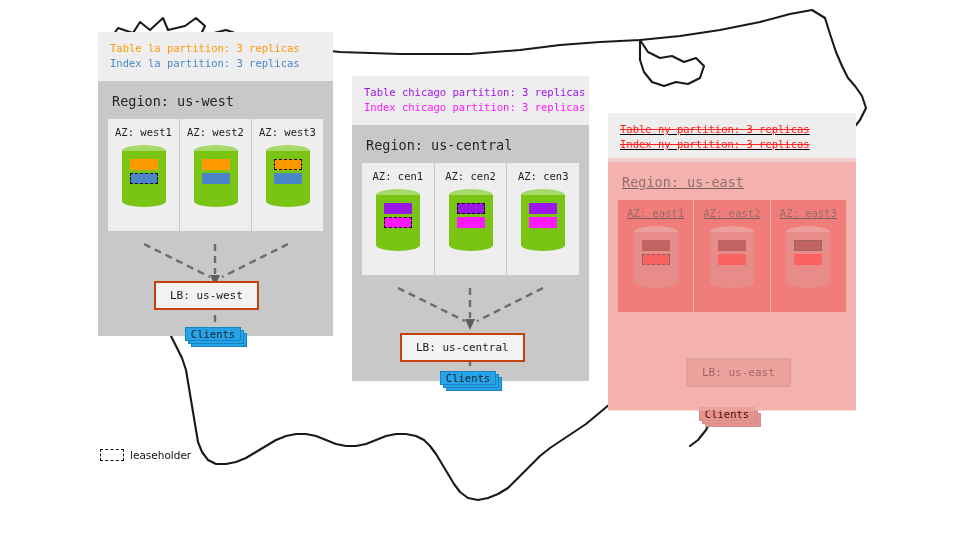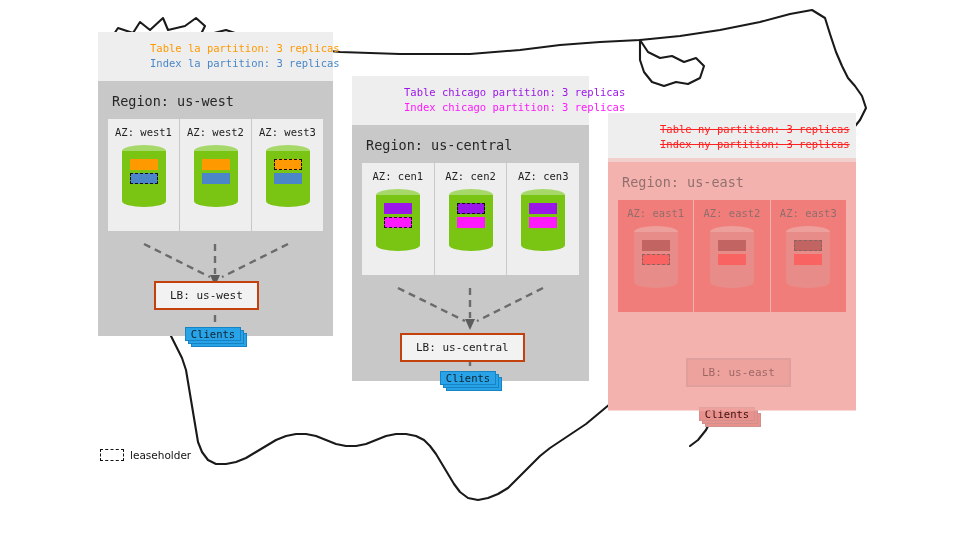--- a/index.html
+++ b/index.html
@@ -14,21 +14,21 @@
   #map-layer{position:absolute;left:0;top:0;width:960px;height:540px;z-index:0;}
 
   
   .region-panel{position:absolute;z-index:2;}
   .callout{
     padding:9px 12px 10px 12px;
     background:#eeeeee;
     font-size:10.5px;line-height:15px;letter-spacing:0px;
     white-space:nowrap;
   }
-  .callout div{white-space:nowrap;margin-left:40px;}
+  .callout div{white-space:nowrap;}
   .region-body{background:#c8c8c8;padding:0;}
   .region-title{
     font-size:13.5px;color:#262626;padding:12px 0 10px 14px;
     font-family:"DejaVu Sans Mono","Liberation Mono",monospace;
   }
   .az-strip{display:flex;background:#eeeeee;margin:0 10px;}
   .az-cell{
     flex:1;text-align:center;padding:7px 0 10px 0;
     border-right:1px solid #c8c8c8;
     position:relative;
@@ -270,21 +270,21 @@
       <div class="lb-box" style="left:48px;top:208px;">LB: us-central</div>
 
       <div class="clients" style="left:88px;top:246px;">
         <div class="sheet s3"></div>
         <div class="sheet s2"></div>
         <div class="sheet s1">Clients</div>
       </div>
     </div>
   </div>
 
-  <div class="region-panel" id="panel-east" style="left:608px;top:113px;width:248px;">
+  <div class="region-panel" id="panel-east" style="left:608px;top:113px;width:248px;text-decoration:underline;">
     <div class="callout">
       <div class="strike" style="color:#ff2020;">
         <span>Table ny partition: 3 replicas</span>
       </div>
       <div class="strike" style="color:#ff2020;">
         <span>Index ny partition: 3 replicas</span>
       </div>
     </div>
     <div class="region-body" style="height:248px;position:relative;background:#f4b2af;">
       <div class="region-title">Region: us-east</div>

